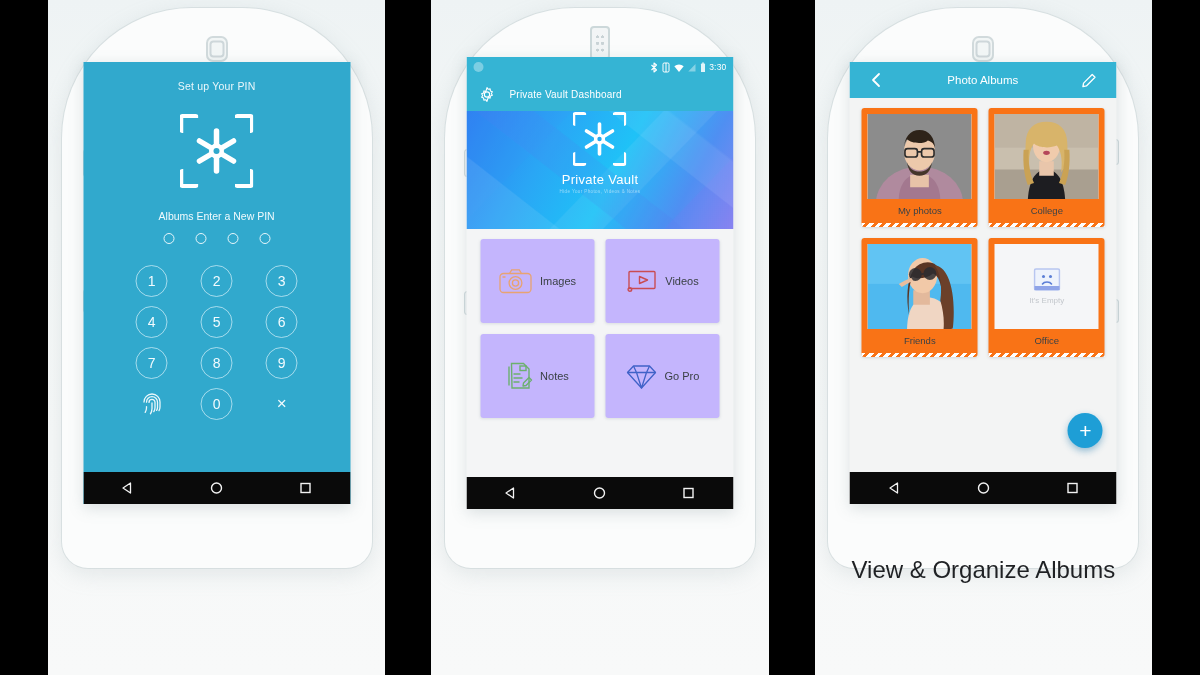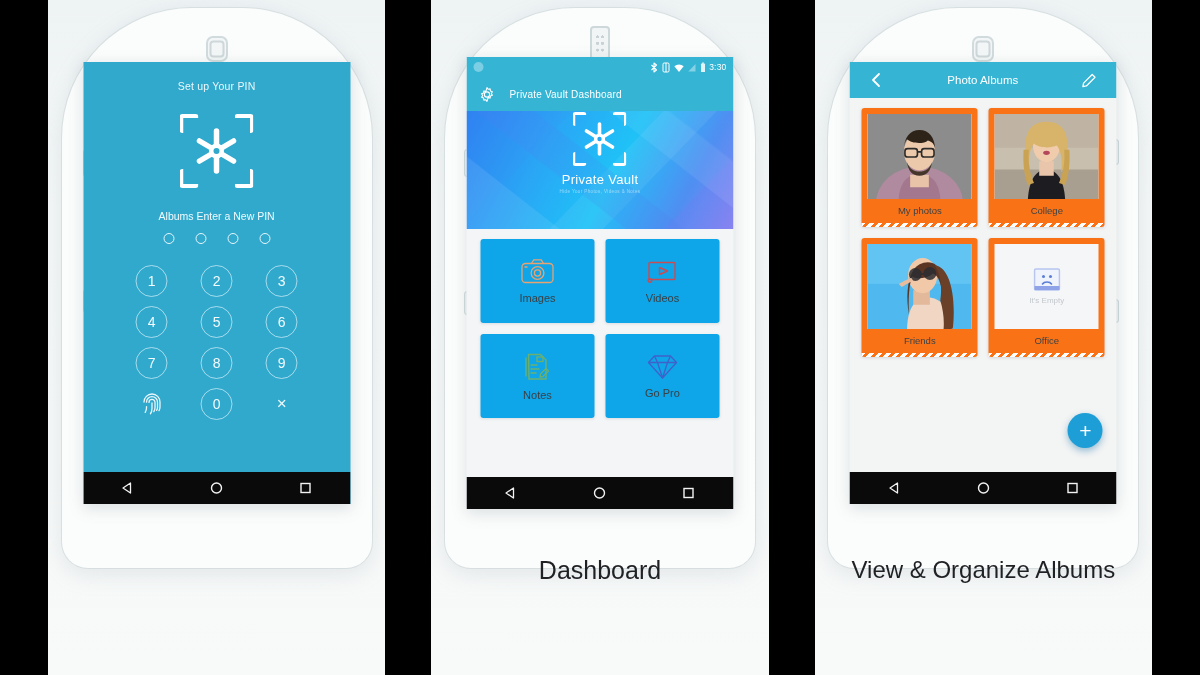--- a/index.html
+++ b/index.html
@@ -107,22 +107,22 @@
       linear-gradient(38deg, rgba(255,255,255,.16) 0 22%, transparent 22.5% 38%, rgba(90,120,240,.25) 38.5% 52%, transparent 52.5% 70%, rgba(255,255,255,.14) 70.5% 84%, transparent 85%),
       linear-gradient(-46deg, rgba(130,120,245,.3) 0 18%, transparent 18.5% 34%, rgba(255,255,255,.13) 34.5% 48%, transparent 48.5% 72%, rgba(60,150,250,.25) 72.5% 100%);
   }
   .hero-inner { position: relative; z-index: 2; display: flex; flex-direction: column; align-items: center; padding-top: 1px; }
   .scan-mark.sm { width: 54px; height: 54px; margin: 0; }
   .scan-mark.sm .corner { width: 14px; height: 14px; border-width: 3px; }
   .hero-name { color: #fff; font-size: 13px; margin-top: 6px; letter-spacing: .3px; }
   .hero-tag { color: rgba(255,255,255,.5); font-size: 4.5px; margin-top: 2px; letter-spacing: .4px; }
   .tiles { padding: 10px 14px 0; display: grid; grid-template-columns: 1fr 1fr; gap: 11px; }
   .tile {
-    background: #0ea5e9; border-radius: 3px; height: 84px;
-    display: flex; flex-direction: column; align-items: center; justify-content: center; gap: 7px;
+    background: #c4b5fd; border-radius: 3px; height: 84px;
+    display: flex; flex-direction: row; align-items: center; justify-content: center; gap: 7px;
     box-shadow: 0 1px 3px rgba(80,100,110,.16);
   }
   .tile-label { font-size: 11px; color: #3a4145; }
 
   
   .alb-screen { top: 62px; height: 442px; background: #f3f4f4; }
   .alb-bar { height: 36px; background: #35B4D4; display: flex; align-items: center; justify-content: space-between; padding: 0 20px; }
   .alb-title { color: #fff; font-size: 11.5px; }
   .alb-grid { padding: 10px 12px 0; display: grid; grid-template-columns: 1fr 1fr; gap: 11px; }
   .album {
@@ -361,21 +361,20 @@
           </svg>
         <svg class="nav-ico" width="14" height="14" viewBox="0 0 14 14">
             <circle cx="7" cy="7" r="5" fill="none" stroke="#fff" stroke-width="1.4"></circle>
           </svg>
         <svg class="nav-ico" width="14" height="14" viewBox="0 0 14 14">
             <rect x="2.5" y="2.5" width="9" height="9" fill="none" stroke="#fff" stroke-width="1.4"></rect>
           </svg>
       </div>
     </div>
 
-    <div class="caption">Dashboard</div>
   </div>
 
   <div class="gutter-mid"></div>
 
   <div class="panel">
     <div class="mockup-body"></div>
     <div class="mockup-cam round"></div>
     <div class="side-btn" style="right:34px;top:140px;width:5px;height:24px;"></div>
     <div class="side-btn" style="right:34px;top:300px;width:5px;height:22px;"></div>
 

